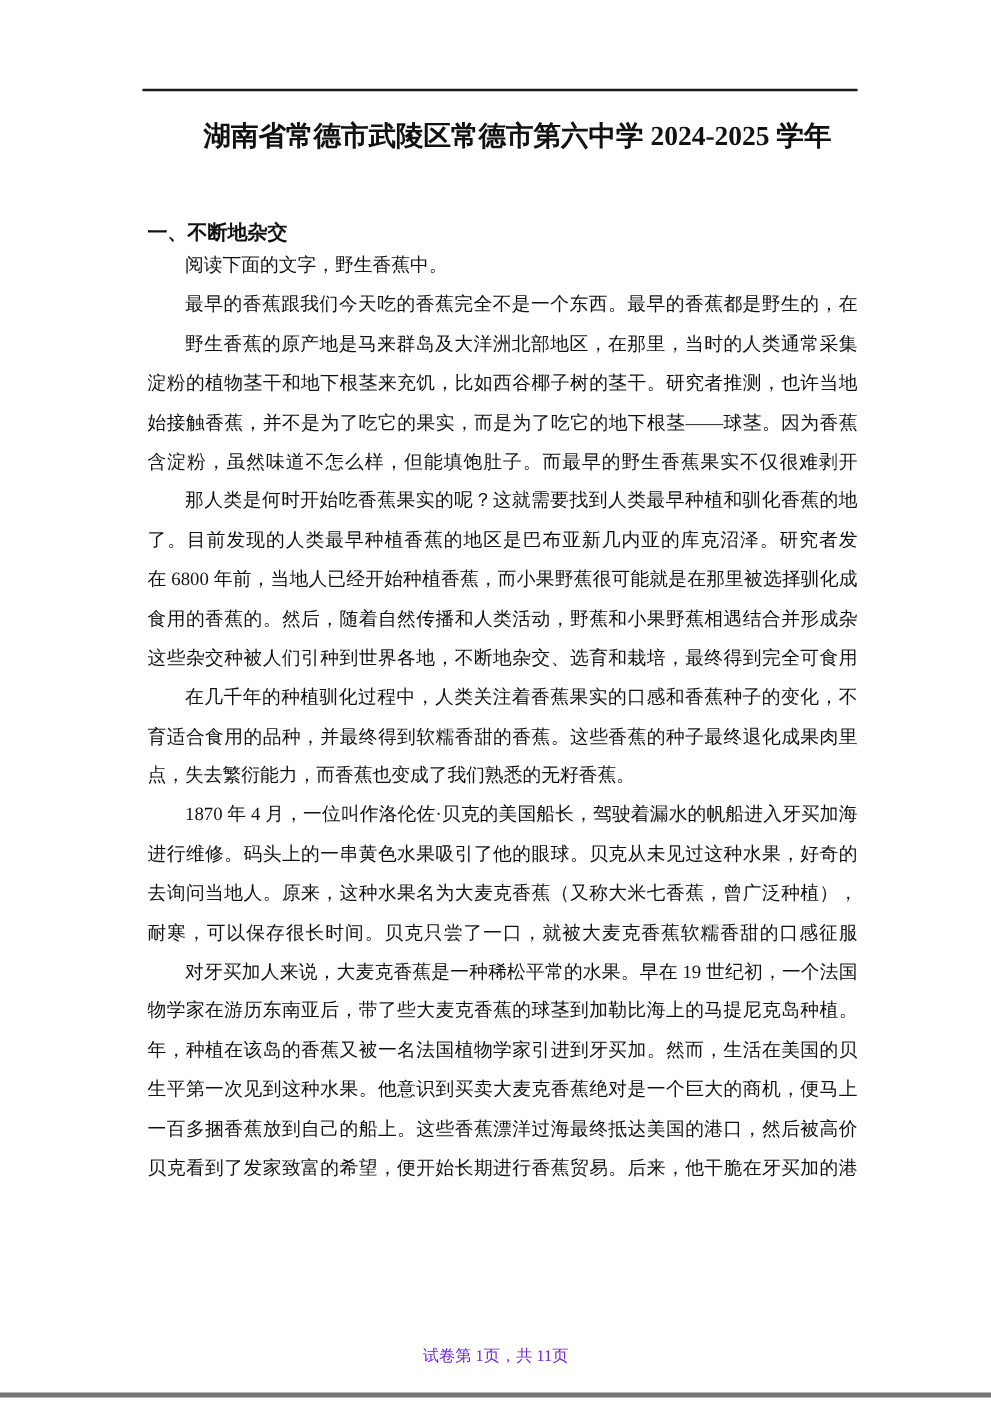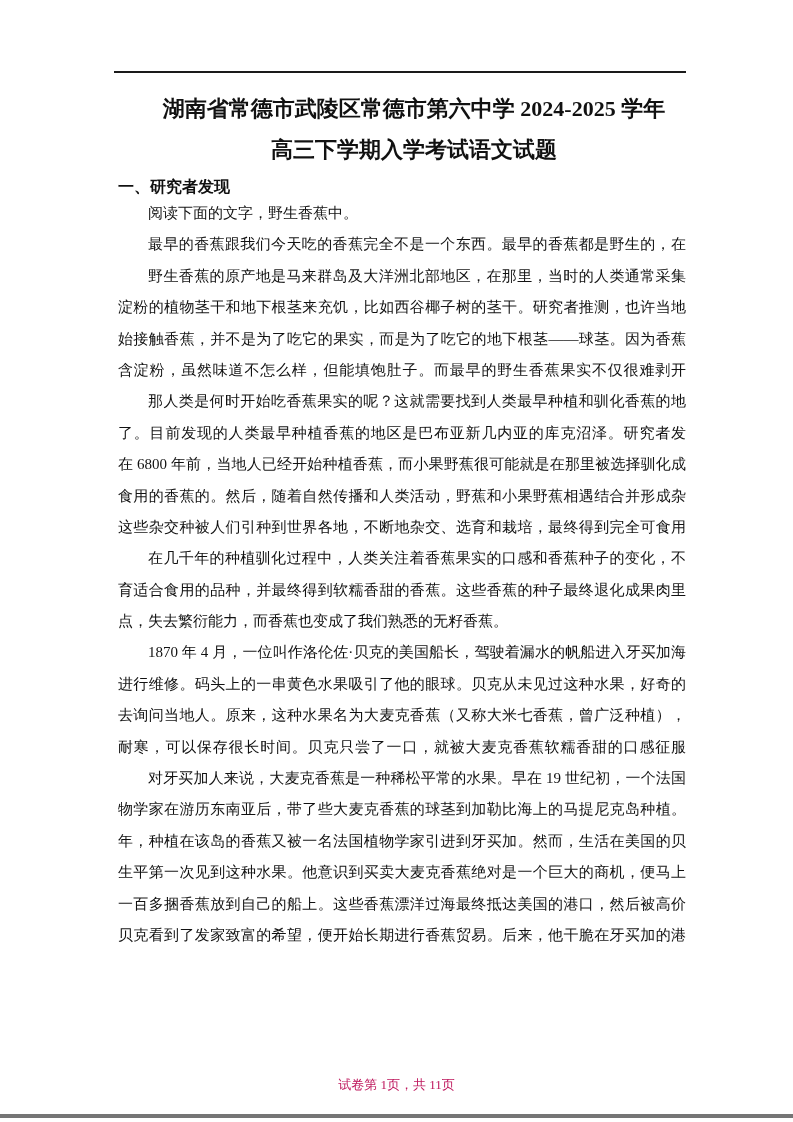--- a/index.html
+++ b/index.html
@@ -69,43 +69,42 @@
     overflow: hidden;
   }
   .footer {
     position: absolute;
     left: 0;
     top: 1076px;
     width: 793px;
     text-align: center;
     font-size: 13px;
     line-height: 18px;
-    color: #be185d;
+    color: #6d28d9;
   }
   .bottom-bar {
     position: absolute;
     left: 0;
     top: 1114px;
     width: 793px;
     height: 4px;
     background: #757575;
   }
 </style>
 </head>
 <body>
 
 <div class="page">
 
   <div class="top-rule" style="border-top-color: rgb(26, 26, 26);"></div>
 
   <h1 class="title title1">湖南省常德市武陵区常德市第六中学 2024-2025 学年</h1>
 
-  <h1 class="title title2">高三下学期入学考试语文试题</h1>
 
-  <div class="section-heading">一、研究者发现</div>
+  <div class="section-heading">一、不断地杂交</div>
 
   <div class="content">
     <div class="instr">阅读下面的文字，野生香蕉中。</div>
     <div id="paragraphs">
         <div class="para">
           <div class="pline first">最早的香蕉跟我们今天吃的香蕉完全不是一个东西。最早的香蕉都是野生的，在这些</div>
         </div>
         <div class="para">
           <div class="pline first">野生香蕉的原产地是马来群岛及大洋洲北部地区，在那里，当时的人类通常采集富含</div>
           <div class="pline">淀粉的植物茎干和地下根茎来充饥，比如西谷椰子树的茎干。研究者推测，也许当地人最开</div>

